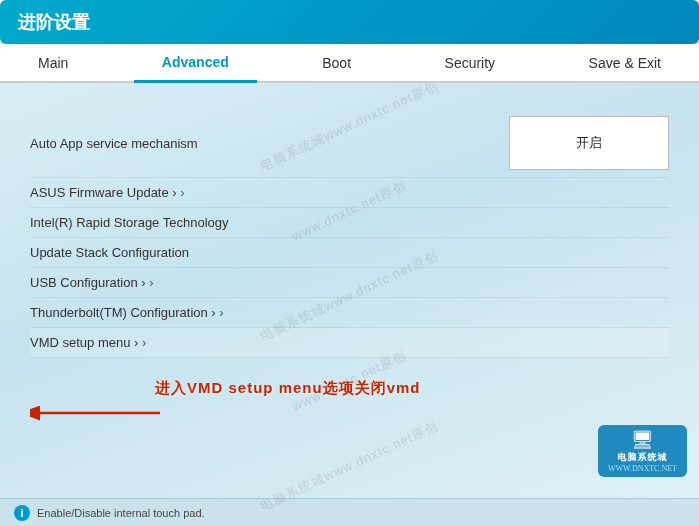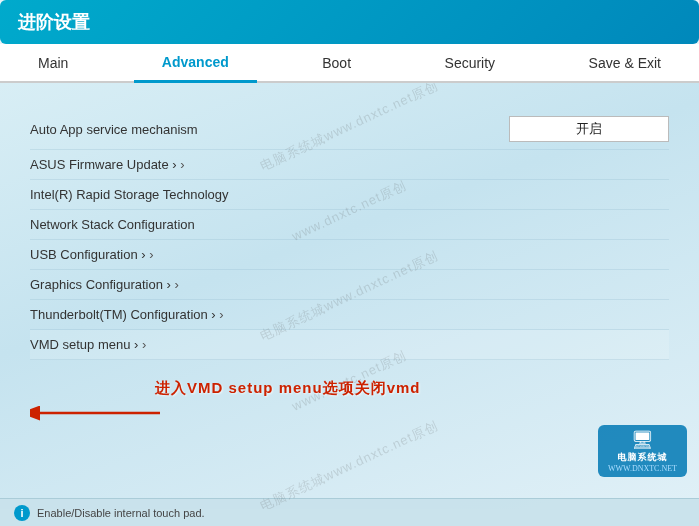--- a/index.html
+++ b/index.html
@@ -96,21 +96,21 @@
       position: relative;
     }
     .settings-row .row-label {
       color: #333;
       font-size: 13px;
       flex: 1;
     }
     .settings-row .row-value {
       background: white;
       border: 1px solid #bbb;
-      padding: 3px 18px;
+      padding: 17px 18px;
       font-size: 13px;
       color: #222;
       min-width: 160px;
       text-align: center;
     }
     .settings-row.has-arrow .row-label::after {
       content: ' ›';
       color: #555;
     }
 
@@ -238,27 +238,24 @@
         <span class="row-label">Auto App service mechanism</span>
         <span class="row-value">开启</span>
       </li>
       <li class="settings-row has-arrow">
         <span class="row-label">ASUS Firmware Update ›</span>
       </li>
       <li class="settings-row">
         <span class="row-label">Intel(R) Rapid Storage Technology</span>
       </li>
       <li class="settings-row">
-        <span class="row-label">Network Stack Configuration</span>
+        <span class="row-label">Update Stack Configuration</span>
       </li>
       <li class="settings-row has-arrow">
         <span class="row-label">USB Configuration ›</span>
-      </li>
-      <li class="settings-row has-arrow">
-        <span class="row-label">Graphics Configuration ›</span>
       </li>
       <li class="settings-row has-arrow">
         <span class="row-label">Thunderbolt(TM) Configuration ›</span>
       </li>
       <li class="settings-row has-arrow vmd-row">
         <span class="row-label">VMD setup menu ›</span>
       </li>
     </ul>
 
   <div class="annotation-box" style="position:absolute; bottom:111px; left:155px; z-index:10;">

